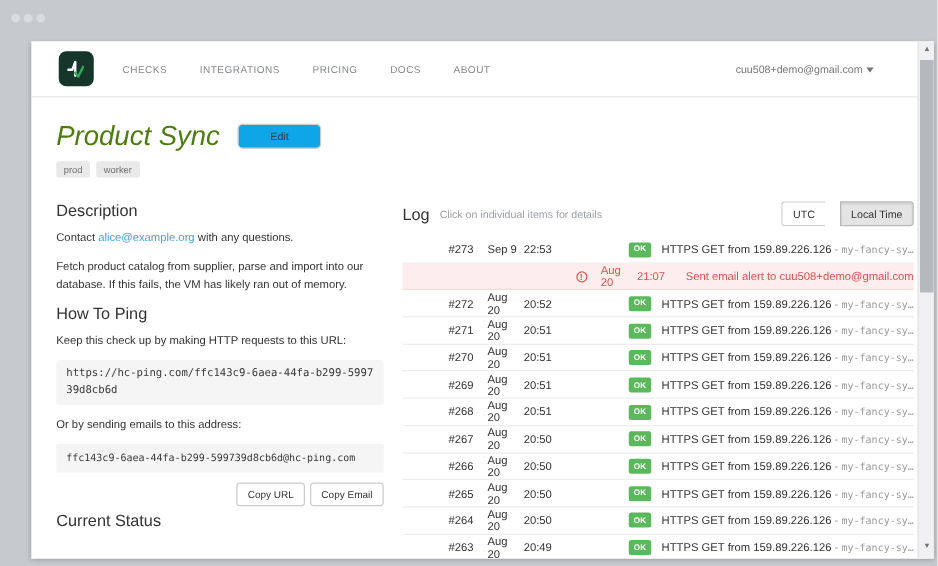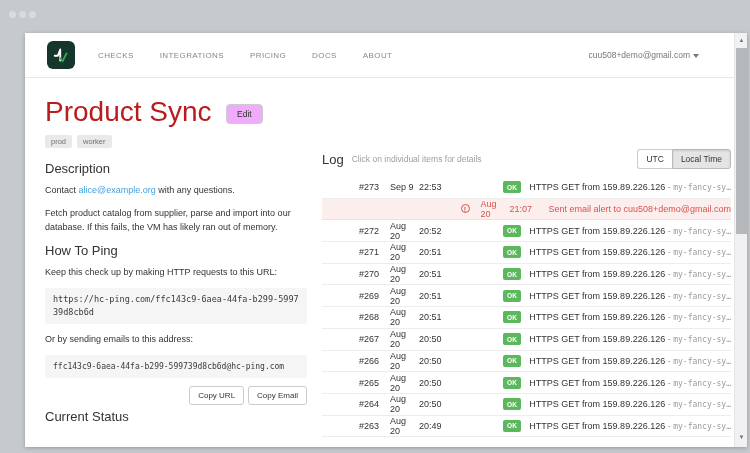--- a/index.html
+++ b/index.html
@@ -21,43 +21,43 @@
   
   .navbar { height:45px; border-bottom:1px solid #e8e8e8; display:flex; align-items:center; padding:0 30px 0 22px; }
   .brand { width:28px; height:28px; border-radius:6px; background:#16352b; display:flex; align-items:center; justify-content:center; flex:0 0 auto; }
   .nav-links { display:flex; gap:26px; margin-left:23px; }
   .nav-links span { font-size:8px; letter-spacing:.4px; color:#85888c; cursor:pointer; }
   .account { margin-left:auto; font-size:8.5px; color:#777; cursor:pointer; margin-right:18px; }
   .caret { display:inline-block; margin-left:3px; width:0; height:0; border-left:3px solid transparent; border-right:3px solid transparent; border-top:4px solid #777; vertical-align:middle; }
 
   
   .page-header { position:absolute; left:20px; top:63px; }
-  .page-title { font-size:28px; font-weight:400; color:#b91c1c; display:inline; }
-  .edit-btn { display:inline-block; vertical-align:4px; margin-left:10px; font-size:8.5px; color:#333; background:#f0abfc; border:1px solid #ccc; border-radius:4px; padding:4px 10px; cursor:pointer; }
+  .page-title { font-size:22px; font-weight:400; color:#4d7c0f; display:inline;font-style:italic; }
+  .edit-btn { display:inline-block; vertical-align:4px; margin-left:10px; font-size:8.5px; color:#333; background:#0ea5e9; border:1px solid #ccc; border-radius:4px; padding:4px 25px; cursor:pointer; }
   .tags { margin-top:7px; display:flex; gap:5px; }
   .tag { font-size:7.5px; color:#6f6f6f; background:#e9e9e9; border-radius:2px; padding:2px 6px; }
 
   h2 { font-size:13px; font-weight:400; color:#333; line-height:15px; margin:0 0 7px; }
 
   
   .left-col { position:absolute; left:20px; top:128px; width:262px; }
   .left-col p { font-size:9px; line-height:14px; color:#333; margin:0 0 9px; }
   .left-col .sec-gap { margin-top:4px; }
   a.mail-link { color:#45a1e0; text-decoration:none; cursor:pointer; }
   pre.code { background:#f5f5f5; border-radius:2px; padding:5px 8px; font-family:"DejaVu Sans Mono","Liberation Mono",monospace; font-size:8.5px; line-height:13px; color:#3a3a3a; white-space:pre-wrap; word-break:break-all; margin:0 0 8px; }
   pre.code.small { font-size:8px; }
   .btn-row { display:flex; justify-content:flex-end; gap:4px; margin-top:2px; }
   .btn { font-size:8px; color:#333; background:#fff; border:1px solid #ccc; border-radius:3px; padding:4px 8px; cursor:pointer; white-space:nowrap; }
   .status-h2 { margin-top:10px; }
 
   
-  .right-col { position:absolute; left:297px; top:116px; width:409px; }
+  .right-col { position:absolute; left:297px; top:128px; width:409px; }
   .log-header { display:flex; align-items:center; }
   .log-subtitle { font-size:8.5px; color:#9b9fa3; margin-left:8px; }
-  .tz-toggle { margin-left:auto; display:flex; }
+  .tz-toggle { margin-left:auto; display:flex;gap:12px; }
   .tz-btn { font-size:8.5px; color:#333; background:#fff; border:1px solid #ccc; padding:4px 8px; cursor:pointer; }
   .tz-btn:first-child { border-radius:3px 0 0 3px; border-right:none; }
   .tz-btn:last-child { border-radius:0 3px 3px 0; }
   .tz-btn.active { background:#e4e4e4; border-color:#b9b9b9; box-shadow:inset 0 1px 2px rgba(0,0,0,.12); }
 
   .log-table { margin-top:8px; }
   .log-row { display:flex; align-items:center; height:21.7px; border-bottom:1px solid #ededed; font-size:9px; cursor:pointer;justify-content:flex-end; }
   .c-num { width:25px; text-align:right; color:#333; flex:0 0 auto; }
   .c-date { margin-left:11px; width:27px; flex:0 0 auto; }
   .c-time { margin-left:2px; width:26px; flex:0 0 auto; }

